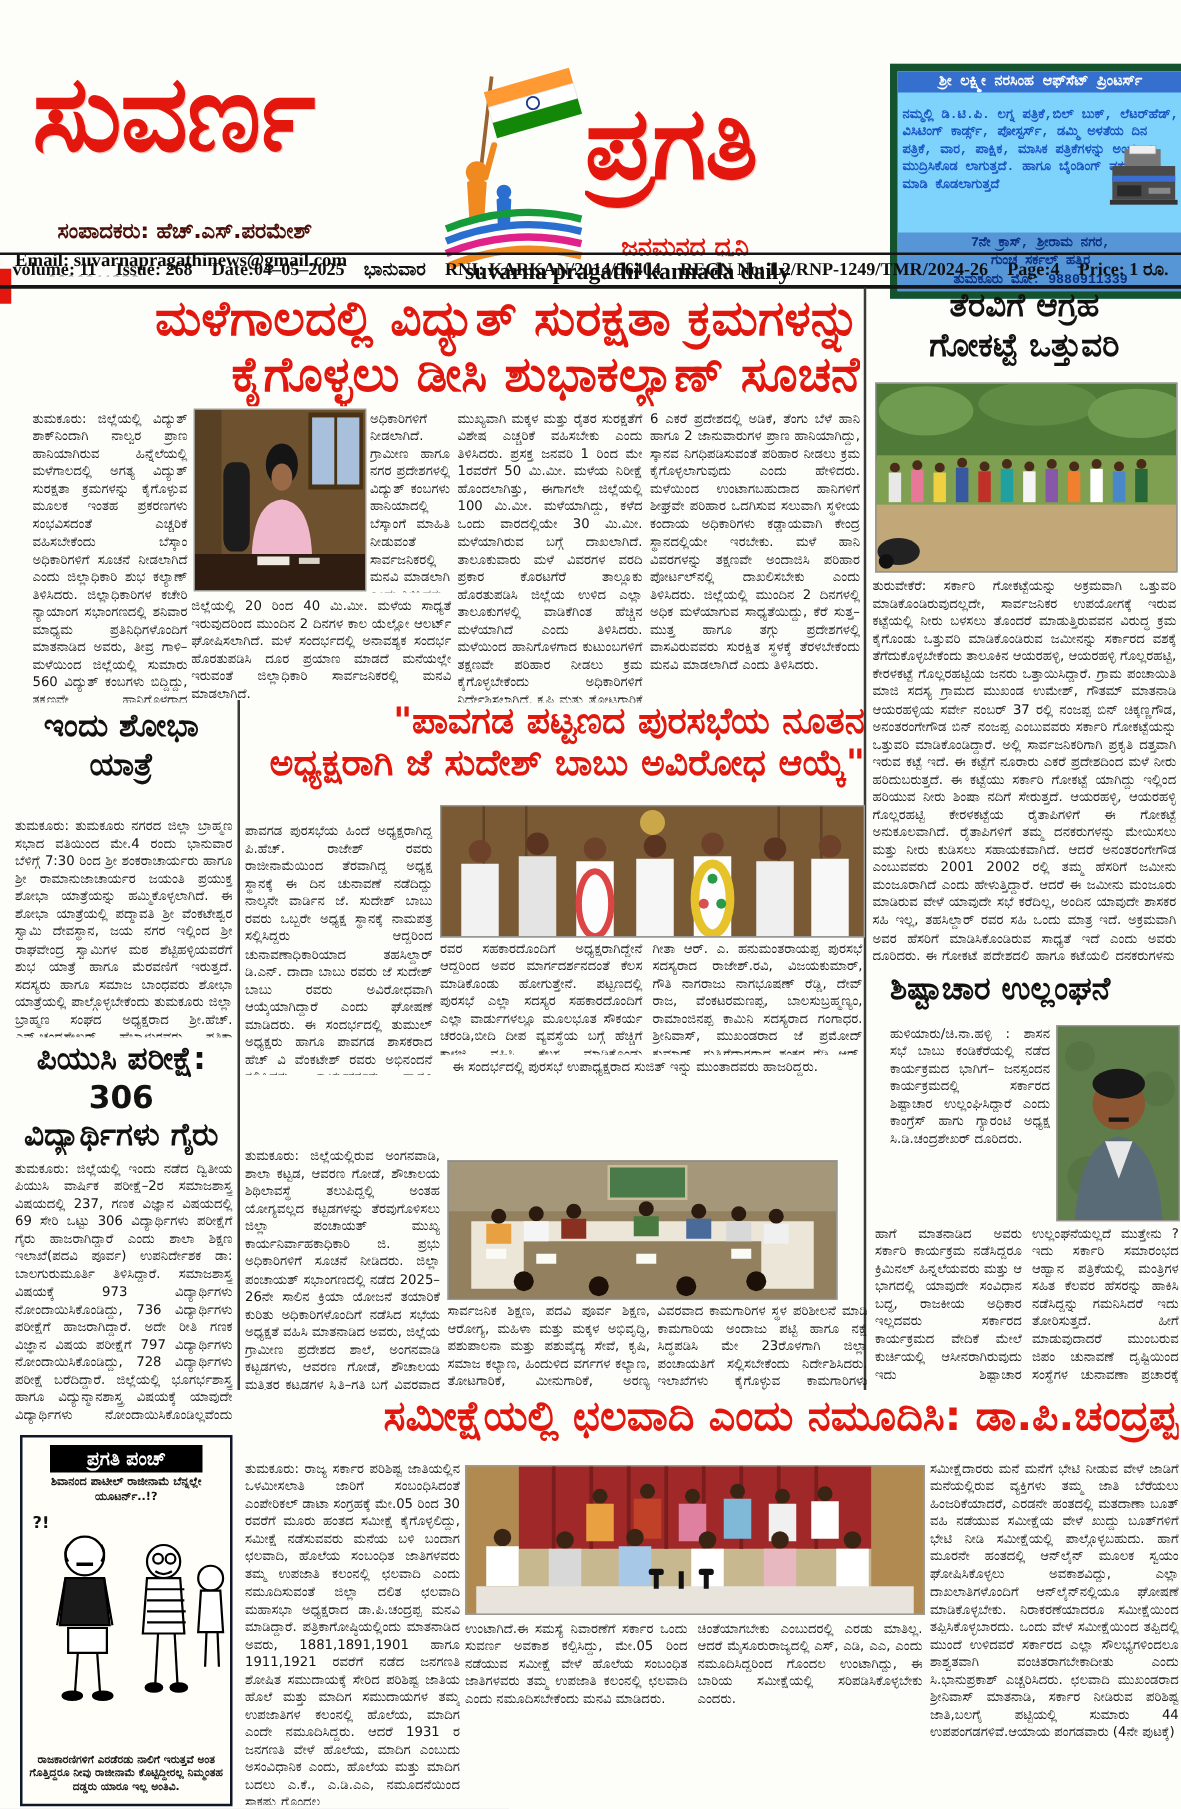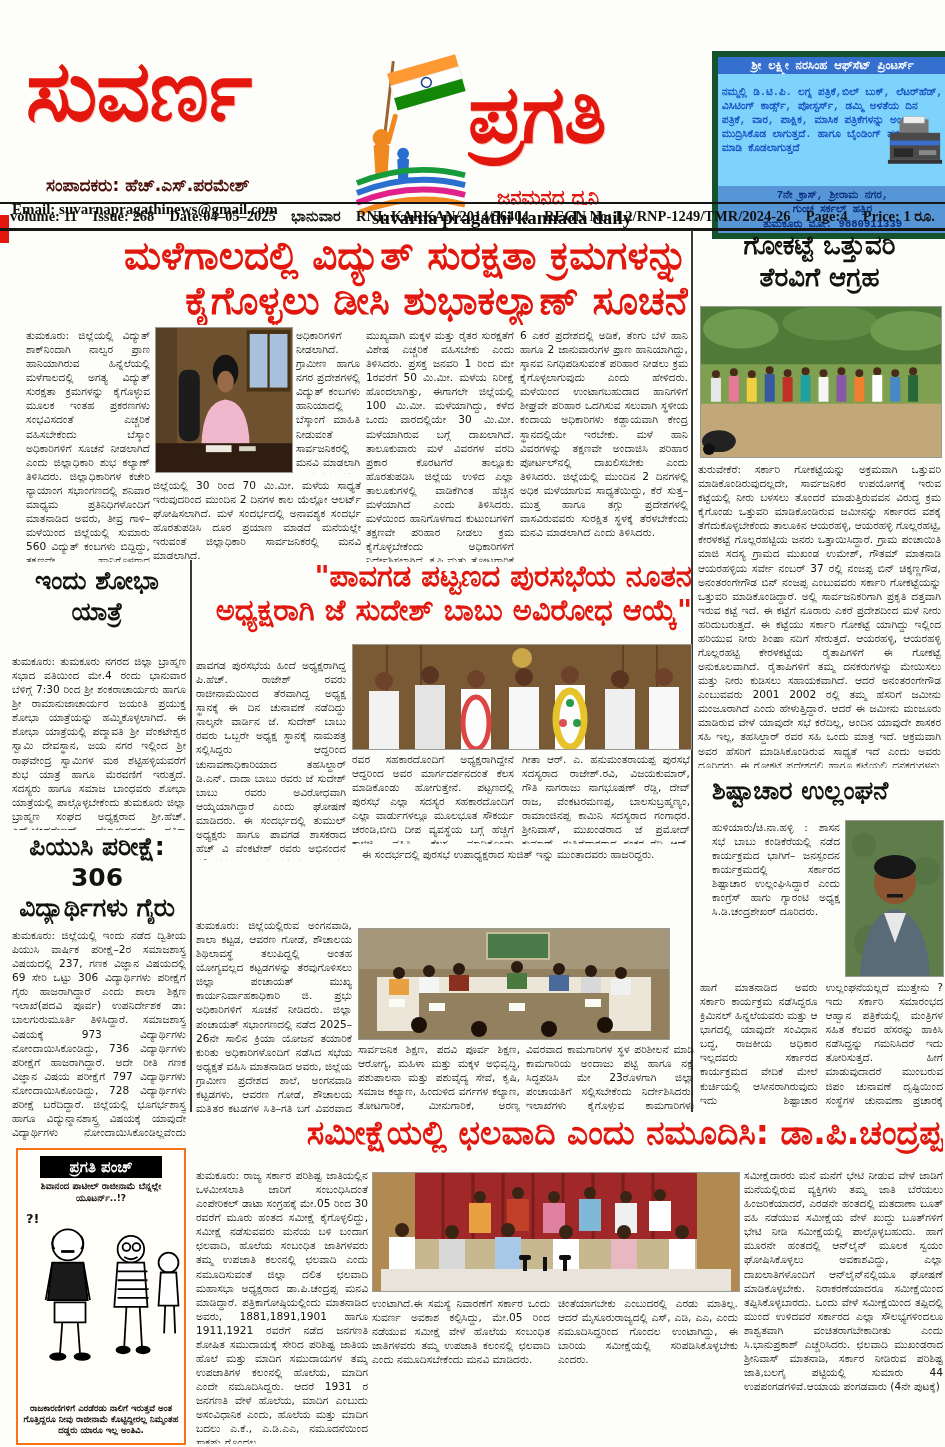--- a/index.html
+++ b/index.html
@@ -22,21 +22,21 @@
   .adbox{border:6px solid #14532d;background:#7dd3fc;overflow:hidden;font-family:Liberation Mono, monospace;}
   .adhead{background:#3570cf;color:#fff;font-size:11.5px;font-weight:800;text-align:center;padding:2px 1px;overflow:hidden;white-space:nowrap;}
   .adbody{color:#1a52c4;font-size:10.4px;line-height:1.35;padding:11px 4px;font-weight:600;}
   .adaddr{position:absolute;left:0;right:0;bottom:0;background:#5796d6;color:#0a2f80;font-weight:800;
           font-size:10.6px;text-align:center;line-height:1.35;padding:2px 0;}
   
   .infobar{border-top:2px solid #161616;border-bottom:3px solid #161616;display:flex;align-items:center;
            justify-content:space-between;padding:0 10px;font-weight:800;font-size:14.5px;
            font-family:"Liberation Serif","DejaVu Sans",serif;}
   
-  .cartoon{border:2px solid #f97316;background:#fffef9;}
+  .cartoon{border:2px solid #0f172a;background:#fffef9;}
   .cartoon-head{background:#000;color:#fff;font-weight:800;font-size:15px;text-align:center;
                 width:122px;margin:6px auto 3px auto;padding:2px 0;}
   .cap{font-weight:700;text-align:center;line-height:1.3;color:#141210;}
   .redmark{background:#e3170d;}
 </style>
 </head>
 <body>
 
 <div class="page">
 
@@ -116,27 +116,27 @@
       <rect x="30" y="42" width="28" height="72" rx="10" fill="#1c1c1c"></rect>
       <circle cx="92" cy="44" r="17" fill="#151515"></circle>
       <circle cx="92" cy="54" r="11" fill="#9a6a48"></circle>
       <path d="M60,118 q2,-44 32,-46 q30,2 32,46 z" fill="#f0b8cc"></path>
       <rect x="0" y="116" width="180" height="29" fill="#2e1d10"></rect>
       <rect x="66" y="118" width="34" height="7" fill="#eeeae2"></rect>
       <rect x="110" y="119" width="22" height="5" fill="#d8d4c8"></rect>
     </svg>
   </div>
   <div class="abs bt" style="left:296px;top:328px;width:64px;height:146px;">ಅಧಿಕಾರಿಗಳಿಗೆ ನೀಡಲಾಗಿದೆ. ಗ್ರಾಮೀಣ ಹಾಗೂ ನಗರ ಪ್ರದೇಶಗಳಲ್ಲಿ ವಿದ್ಯುತ್ ಕಂಬಗಳು ಹಾನಿಯಾದಲ್ಲಿ ಬೆಸ್ಕಾಂಗೆ ಮಾಹಿತಿ ನೀಡುವಂತೆ ಸಾರ್ವಜನಿಕರಲ್ಲಿ ಮನವಿ ಮಾಡಲಾಗಿ ಎಂದು ತಿಳಿಸಿದರು.</div>
-  <div class="abs bt" style="left:153px;top:478px;width:208px;height:84px;">ಜಿಲ್ಲೆಯಲ್ಲಿ 30 ರಿಂದ 70 ಮಿ.ಮೀ. ಮಳೆಯ ಸಾಧ್ಯತೆ ಇರುವುದರಿಂದ ಮುಂದಿನ 2 ದಿನಗಳ ಕಾಲ ಯೆಲ್ಲೋ ಆಲರ್ಟ್ ಘೋಷಿಸಲಾಗಿದೆ. ಮಳೆ ಸಂದರ್ಭದಲ್ಲಿ ಅನಾವಶ್ಯಕ ಸಂದರ್ಭ ಹೊರತುಪಡಿಸಿ ದೂರ ಪ್ರಯಾಣ ಮಾಡದೆ ಮನೆಯಲ್ಲೇ ಇರುವಂತೆ ಜಿಲ್ಲಾಧಿಕಾರಿ ಸಾರ್ವಜನಿಕರಲ್ಲಿ ಮನವಿ ಮಾಡಲಾಗಿದೆ.</div>
+  <div class="abs bt" style="left:153px;top:478px;width:208px;height:84px;">ಜಿಲ್ಲೆಯಲ್ಲಿ 20 ರಿಂದ 40 ಮಿ.ಮೀ. ಮಳೆಯ ಸಾಧ್ಯತೆ ಇರುವುದರಿಂದ ಮುಂದಿನ 2 ದಿನಗಳ ಕಾಲ ಯೆಲ್ಲೋ ಆಲರ್ಟ್ ಘೋಷಿಸಲಾಗಿದೆ. ಮಳೆ ಸಂದರ್ಭದಲ್ಲಿ ಅನಾವಶ್ಯಕ ಸಂದರ್ಭ ಹೊರತುಪಡಿಸಿ ದೂರ ಪ್ರಯಾಣ ಮಾಡದೆ ಮನೆಯಲ್ಲೇ ಇರುವಂತೆ ಜಿಲ್ಲಾಧಿಕಾರಿ ಸಾರ್ವಜನಿಕರಲ್ಲಿ ಮನವಿ ಮಾಡಲಾಗಿದೆ.</div>
   <div class="abs bt" style="left:366px;top:328px;width:148px;height:234px;">ಮುಖ್ಯವಾಗಿ ಮಕ್ಕಳ ಮತ್ತು ರೈತರ ಸುರಕ್ಷತೆಗೆ ವಿಶೇಷ ಎಚ್ಚರಿಕೆ ವಹಿಸಬೇಕು ಎಂದು ತಿಳಿಸಿದರು. ಪ್ರಸಕ್ತ ಜನವರಿ 1 ರಿಂದ ಮೇ 1ರವರೆಗೆ 50 ಮಿ.ಮೀ. ಮಳೆಯ ನಿರೀಕ್ಷೆ ಹೊಂದಲಾಗಿತ್ತು, ಈಗಾಗಲೇ ಜಿಲ್ಲೆಯಲ್ಲಿ 100 ಮಿ.ಮೀ. ಮಳೆಯಾಗಿದ್ದು, ಕಳೆದ ಒಂದು ವಾರದಲ್ಲಿಯೇ 30 ಮಿ.ಮೀ. ಮಳೆಯಾಗಿರುವ ಬಗ್ಗೆ ದಾಖಲಾಗಿದೆ. ತಾಲೂಕುವಾರು ಮಳೆ ವಿವರಗಳ ವರದಿ ಪ್ರಕಾರ ಕೊರಟಗೆರೆ ತಾಲ್ಲೂಕು ಹೊರತುಪಡಿಸಿ ಜಿಲ್ಲೆಯ ಉಳಿದ ಎಲ್ಲಾ ತಾಲೂಕುಗಳಲ್ಲಿ ವಾಡಿಕೆಗಿಂತ ಹೆಚ್ಚಿನ ಮಳೆಯಾಗಿದೆ ಎಂದು ತಿಳಿಸಿದರು. ಮಳೆಯಿಂದ ಹಾನಿಗೊಳಗಾದ ಕುಟುಂಬಗಳಿಗೆ ತಕ್ಷಣವೇ ಪರಿಹಾರ ನೀಡಲು ಕ್ರಮ ಕೈಗೊಳ್ಳಬೇಕೆಂದು ಅಧಿಕಾರಿಗಳಿಗೆ ನಿರ್ದೇಶಿಸಲಾಗಿದೆ. ಕೃಷಿ ಮತ್ತು ತೋಟಗಾರಿಕೆ ಇಲಾಖೆಯ ವರದಿಯನುಸಾರ ಮಳೆಯಿಂದ</div>
   <div class="abs bt" style="left:520px;top:328px;width:168px;height:234px;">6 ಎಕರೆ ಪ್ರದೇಶದಲ್ಲಿ ಅಡಿಕೆ, ತೆಂಗು ಬೆಳೆ ಹಾನಿ ಹಾಗೂ 2 ಜಾನುವಾರುಗಳ ಪ್ರಾಣ ಹಾನಿಯಾಗಿದ್ದು, ಸ್ಕಾನವ ನಿಗಧಿಪಡಿಸುವಂತೆ ಪರಿಹಾರ ನೀಡಲು ಕ್ರಮ ಕೈಗೊಳ್ಳಲಾಗುವುದು ಎಂದು ಹೇಳಿದರು. ಮಳೆಯಿಂದ ಉಂಟಾಗಬಹುದಾದ ಹಾನಿಗಳಿಗೆ ಶೀಘ್ರವೇ ಪರಿಹಾರ ಒದಗಿಸುವ ಸಲುವಾಗಿ ಸ್ಥಳೀಯ ಕಂದಾಯ ಅಧಿಕಾರಿಗಳು ಕಡ್ಡಾಯವಾಗಿ ಕೇಂದ್ರ ಸ್ಥಾನದಲ್ಲಿಯೇ ಇರಬೇಕು. ಮಳೆ ಹಾನಿ ವಿವರಗಳನ್ನು ತಕ್ಷಣವೇ ಅಂದಾಜಿಸಿ ಪರಿಹಾರ ಪೋರ್ಟಲ್‌ನಲ್ಲಿ ದಾಖಲಿಸಬೇಕು ಎಂದು ತಿಳಿಸಿದರು. ಜಿಲ್ಲೆಯಲ್ಲಿ ಮುಂದಿನ 2 ದಿನಗಳಲ್ಲಿ ಅಧಿಕ ಮಳೆಯಾಗುವ ಸಾಧ್ಯತೆಯಿದ್ದು, ಕೆರೆ ಸುತ್ತ–ಮುತ್ತ ಹಾಗೂ ತಗ್ಗು ಪ್ರದೇಶಗಳಲ್ಲಿ ವಾಸವಿರುವವರು ಸುರಕ್ಷಿತ ಸ್ಥಳಕ್ಕೆ ತೆರಳಬೇಕೆಂದು ಮನವಿ ಮಾಡಲಾಗಿದೆ ಎಂದು ತಿಳಿಸಿದರು.</div>
 
   <div class="abs hl-black" style="left:698px;top:230px;width:243px;height:74px;font-size:26px;">
+    <div>ತೆರವಿಗೆ ಆಗ್ರಹ</div>
     <div>ಗೋಕಟ್ಟೆ ಒತ್ತುವರಿ</div>
-    <div>ತೆರವಿಗೆ ಆಗ್ರಹ</div>
   </div>
   <div class="abs photo" style="left:700px;top:306px;width:240px;height:150px;">
     <svg viewBox="0 0 241 152" preserveAspectRatio="none">
       <rect width="241" height="62" fill="#4f7a38"></rect>
       <ellipse cx="40" cy="22" rx="38" ry="20" fill="#6f9b50"></ellipse>
       <ellipse cx="130" cy="16" rx="48" ry="18" fill="#5f8b44"></ellipse>
       <ellipse cx="210" cy="24" rx="40" ry="20" fill="#6f9b50"></ellipse>
       <rect y="58" width="241" height="44" fill="#7fa050"></rect>
       <rect y="98" width="241" height="54" fill="#c2a878"></rect>
       <g>

